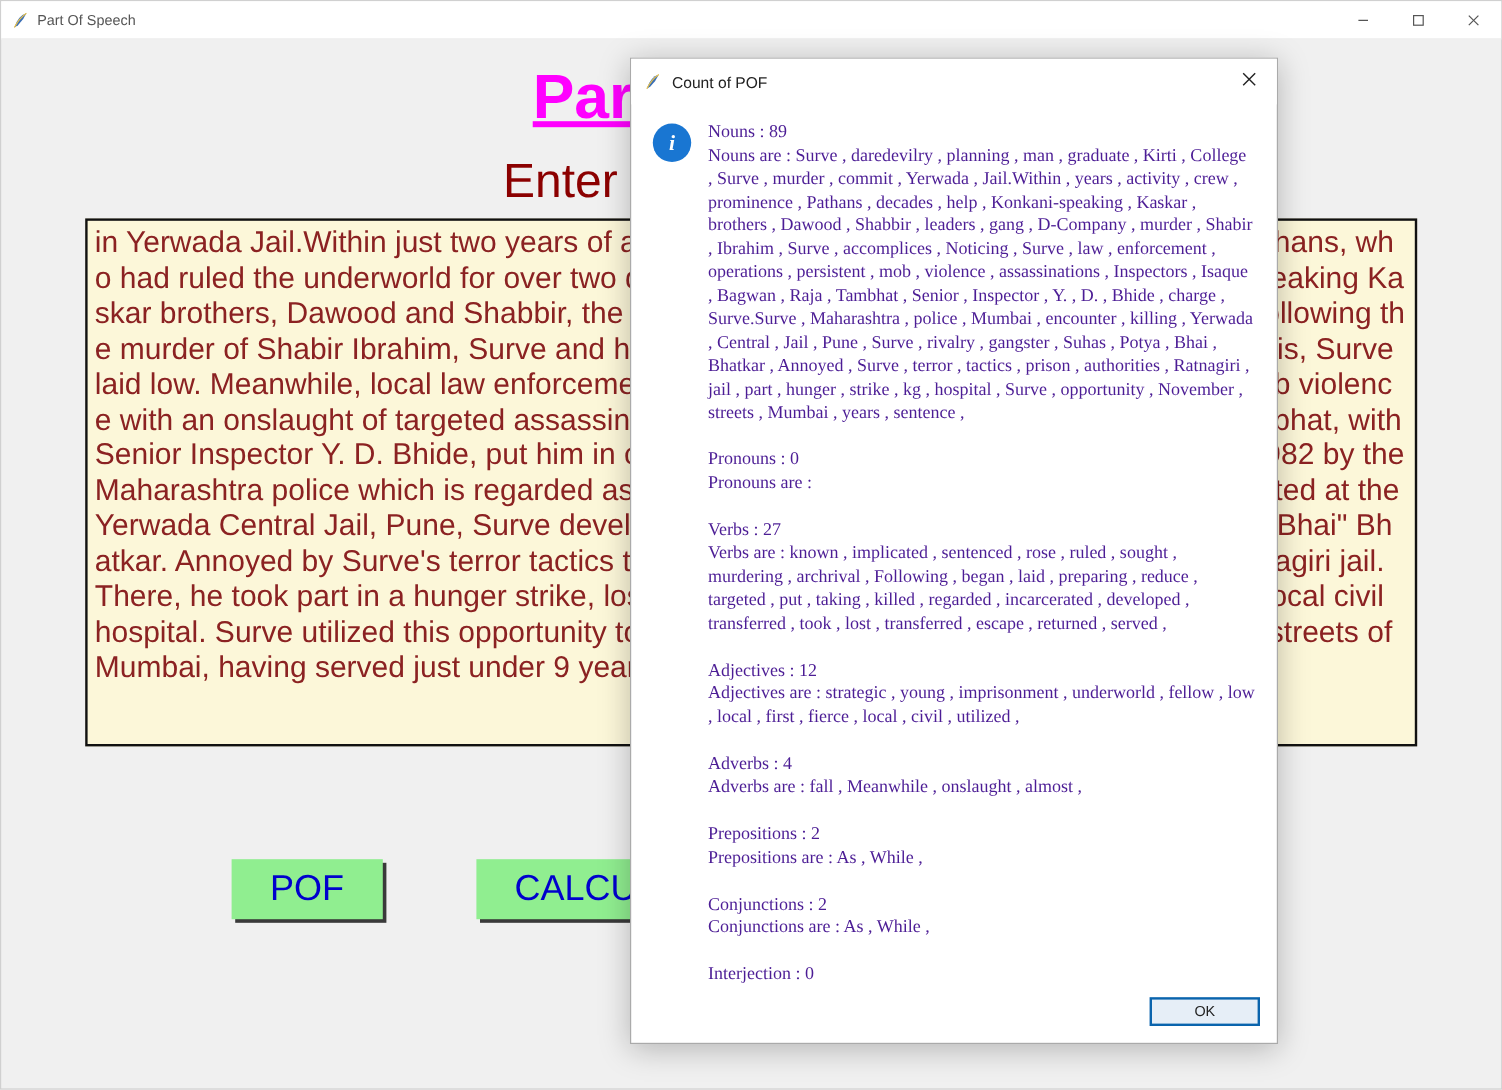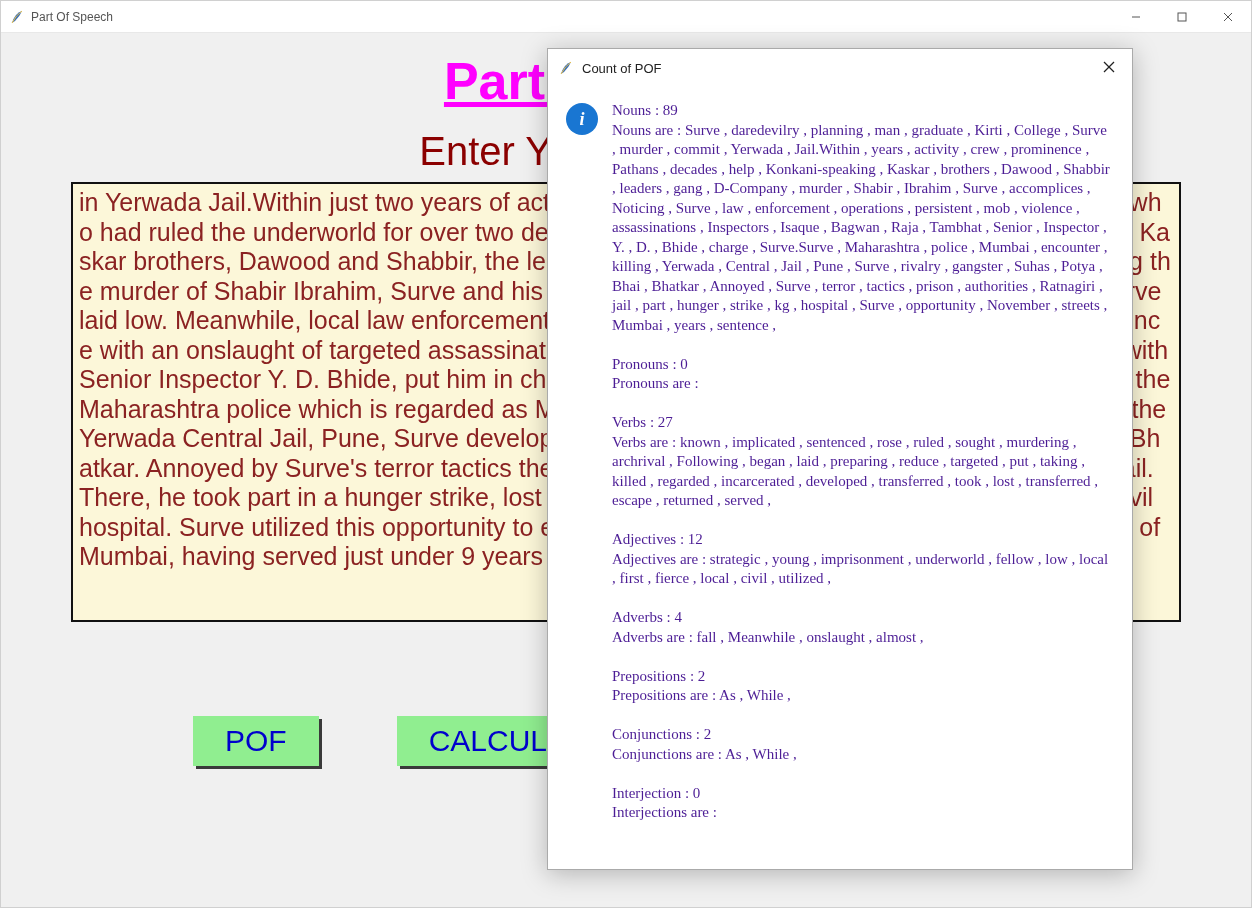--- a/index.html
+++ b/index.html
@@ -95,23 +95,23 @@
   box-shadow: 3px 3px 0 #3a3a3a;
   font-family: Arial, sans-serif;
   font-size: 30px;
   font-weight: 400;
   color: #0000cd;
   padding: 8px 32px;
 }
 
 .dialog {
   position: absolute;
-  left: 547px;
+  left: 525px;
   top: 48px;
-  width: 586px;
+  width: 540px;
   height: 822px;
   background: #ffffff;
   border: 1px solid #aaaaaa;
   box-shadow: 0 4px 24px rgba(0,0,0,0.25);
   display: flex;
   flex-direction: column;
 }
 .dialog .dlg-titlebar {
   height: 38px;
   background: #ffffff;
@@ -253,13 +253,16 @@
 
 <span>Prepositions : 2</span>
 <span>Prepositions are : As , While ,</span>
 
 <span>Conjunctions : 2</span>
 <span>Conjunctions are : As , While ,</span>
 
 <span>Interjection : 0</span>
 <span>Interjections are :</span></div>
   </div>
+  <div class="dlg-footer">
+    <button class="ok-btn">OK</button>
+  </div>
 </div>
 
 </body></html>

